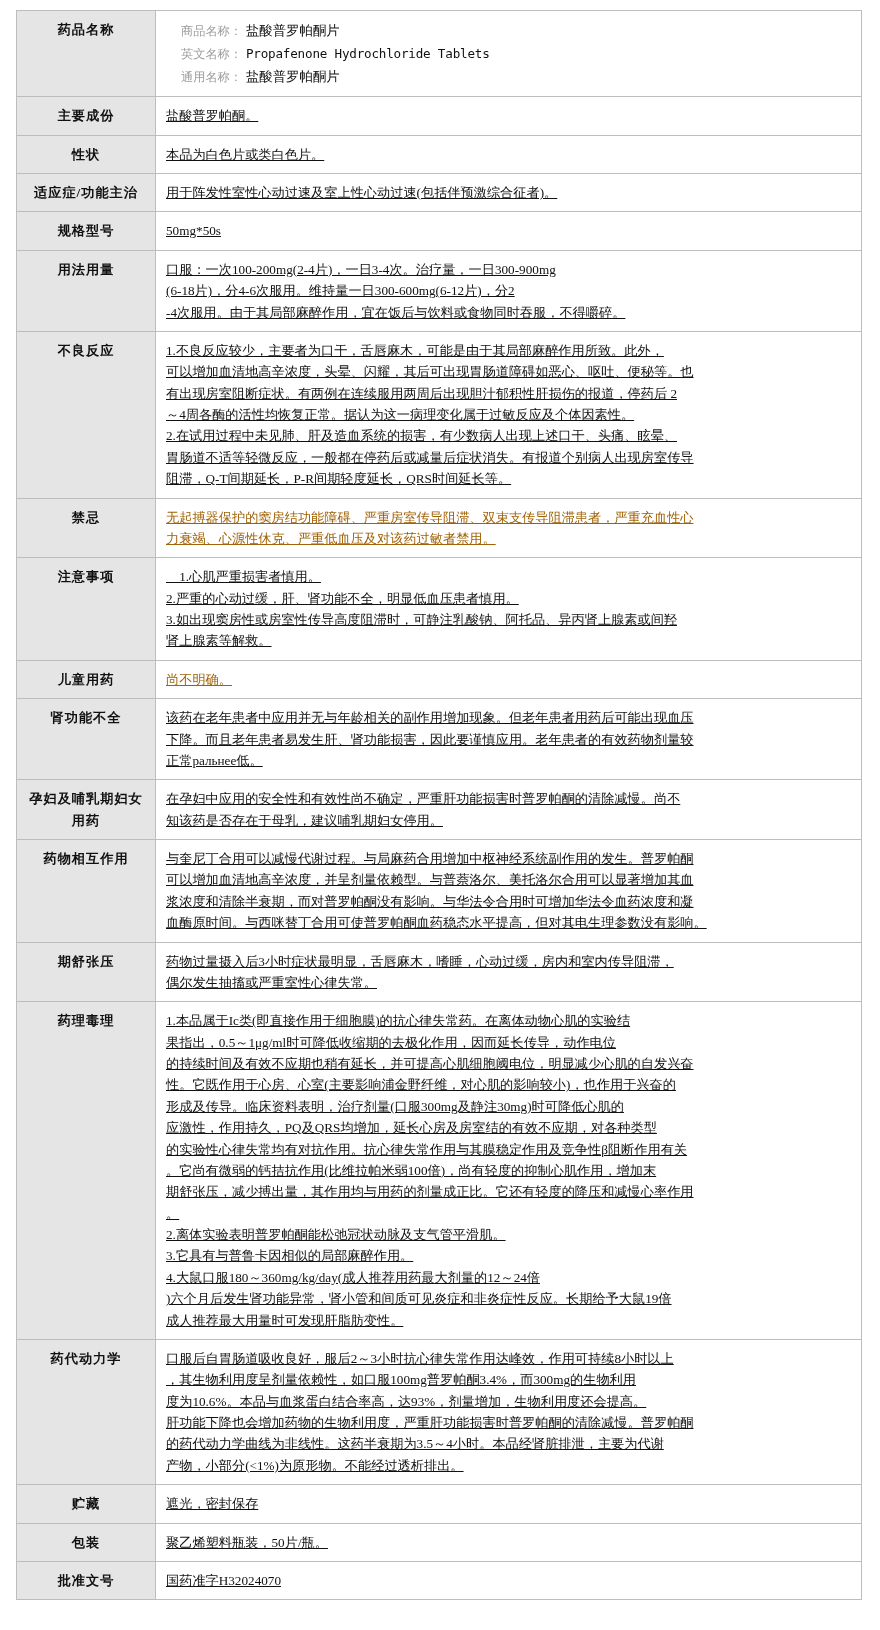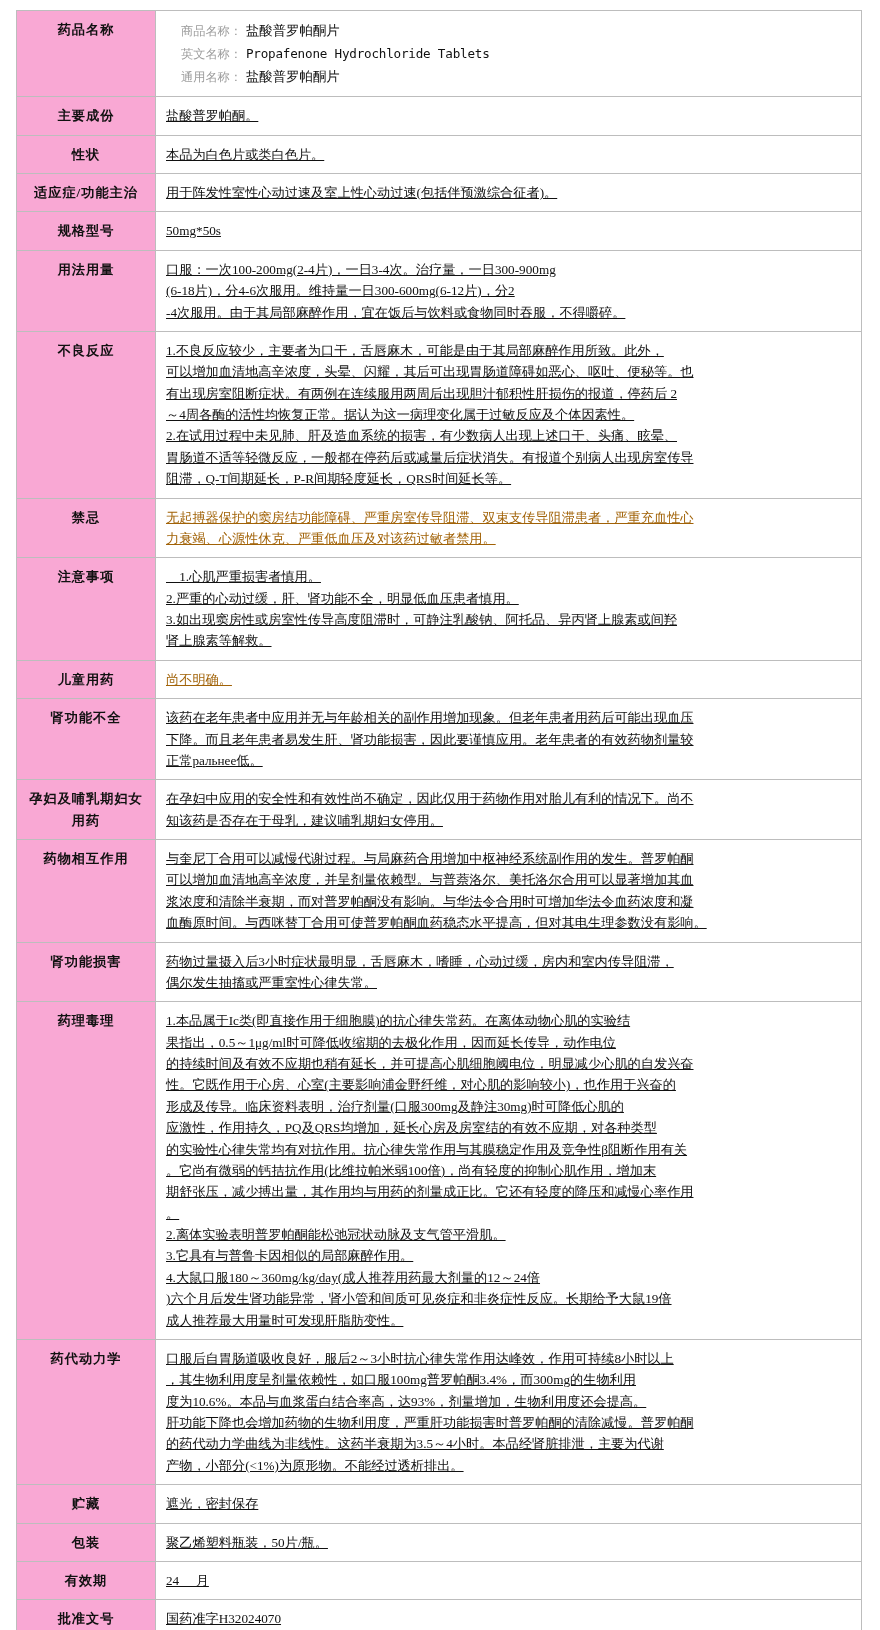--- a/index.html
+++ b/index.html
@@ -60,21 +60,21 @@
     font-size: 13.2px;
     line-height: 1.62;
   }
   td.label {
     width: 118px;
     text-align: center;
     vertical-align: middle;
     font-weight: bold;
     font-size: 14px;
     letter-spacing: 1px;
-    background: #f9a8d4;
+    background: #e5e5e5;
     padding: 10px 6px;
     line-height: 1.5;
   }
   td.value {
     background: #fff;
   }
 
   
   .namerow div {
     margin: 1px 15px;
@@ -224,35 +224,35 @@
         <td class="label">肾功能不全</td>
         <td class="value">
           <p class="pl">该药在老年患者中应用并无与年龄相关的副作用增加现象。但老年患者用药后可能出现血压</p>
           <p class="pl">下降。而且老年患者易发生肝、肾功能损害，因此要谨慎应用。老年患者的有效药物剂量较</p>
           <p class="pl">正常ральнее低。</p>
         </td>
       </tr>
       <tr>
         <td class="label">孕妇及哺乳期妇女用药</td>
         <td class="value">
-          <p class="pl">在孕妇中应用的安全性和有效性尚不确定，因此仅用于药物作用对胎儿有利的情况下。尚不</p>
+          <p class="pl">在孕妇中应用的安全性和有效性尚不确定，严重肝功能损害时普罗帕酮的清除减慢。尚不</p>
           <p class="pl">知该药是否存在于母乳，建议哺乳期妇女停用。</p>
         </td>
       </tr>
       <tr>
         <td class="label">药物相互作用</td>
         <td class="value">
           <p class="pl">与奎尼丁合用可以减慢代谢过程。与局麻药合用增加中枢神经系统副作用的发生。普罗帕酮</p>
           <p class="pl">可以增加血清地高辛浓度，并呈剂量依赖型。与普萘洛尔、美托洛尔合用可以显著增加其血</p>
           <p class="pl">浆浓度和清除半衰期，而对普罗帕酮没有影响。与华法令合用时可增加华法令血药浓度和凝</p>
           <p class="pl">血酶原时间。与西咪替丁合用可使普罗帕酮血药稳态水平提高，但对其电生理参数没有影响。</p>
         </td>
       </tr>
       <tr>
-        <td class="label">肾功能损害</td>
+        <td class="label">期舒张压</td>
         <td class="value">
           <p class="pl">药物过量摄入后3小时症状最明显，舌唇麻木，嗜睡，心动过缓，房内和室内传导阻滞，</p>
           <p class="pl">偶尔发生抽搐或严重室性心律失常。</p>
         </td>
       </tr>
       <tr>
         <td class="label">药理毒理</td>
         <td class="value">
           <p class="pl">1.本品属于Ic类(即直接作用于细胞膜)的抗心律失常药。在离体动物心肌的实验结</p>
           <p class="pl">果指出，0.5～1μg/ml时可降低收缩期的去极化作用，因而延长传导，动作电位</p>
@@ -288,25 +288,19 @@
           <p class="pl">遮光，密封保存</p>
         </td>
       </tr>
       <tr>
         <td class="label">包装</td>
         <td class="value">
           <p class="pl">聚乙烯塑料瓶装，50片/瓶。</p>
         </td>
       </tr>
       <tr>
-        <td class="label">有效期</td>
-        <td class="value">
-          <p class="pl">24 　月</p>
-        </td>
-      </tr>
-      <tr>
         <td class="label">批准文号</td>
         <td class="value">
           <p class="pl">国药准字H32024070</p>
         </td>
       </tr>
     </tbody>
 </table>
 
 </body></html>

